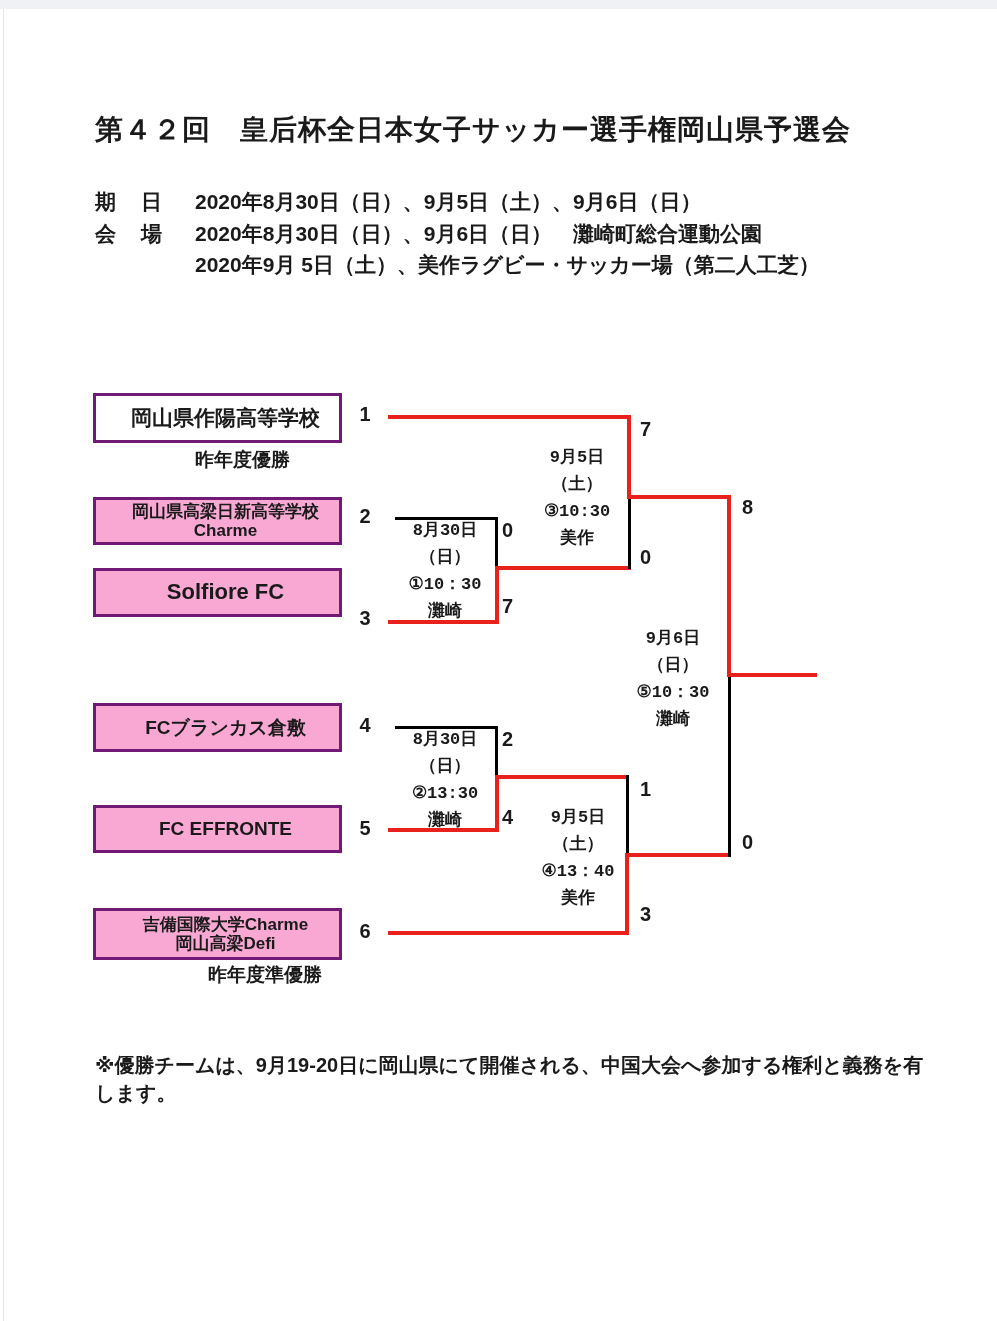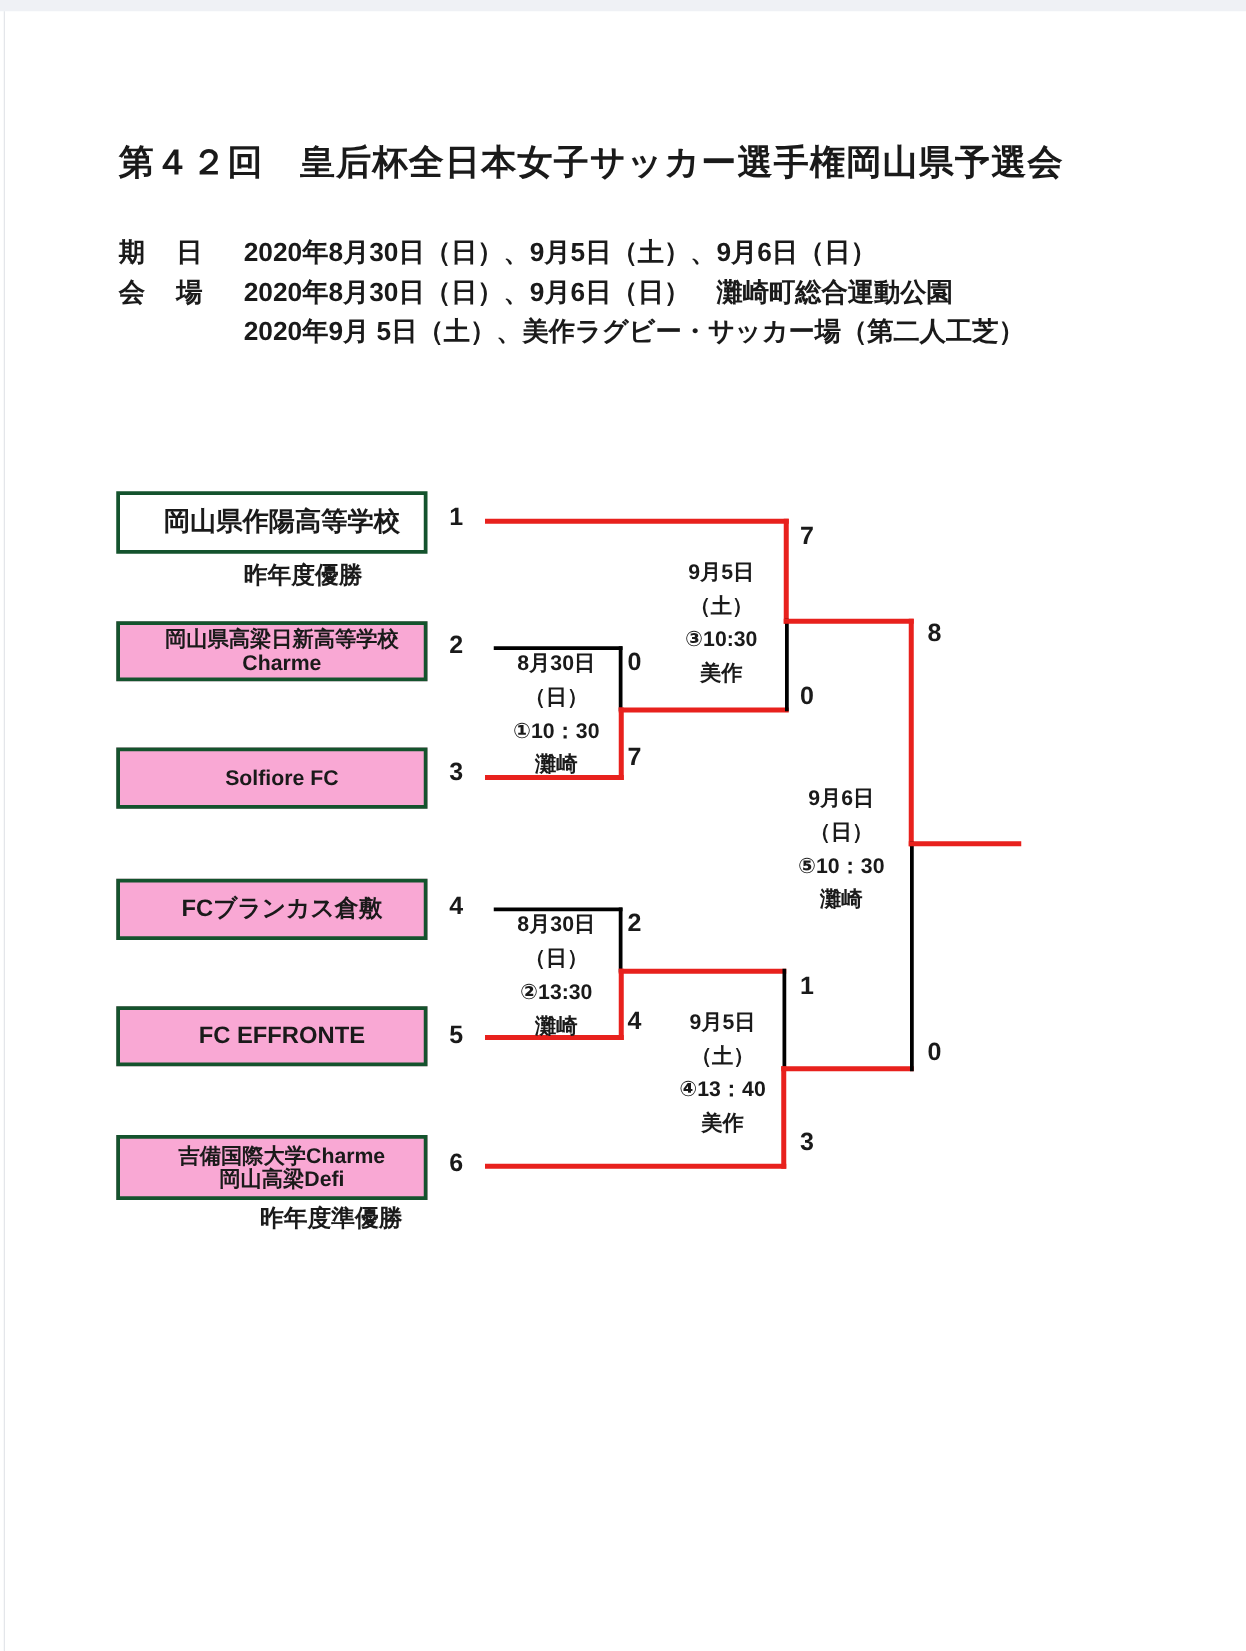--- a/index.html
+++ b/index.html
@@ -9,36 +9,36 @@
   }
   .topbar{position:absolute;left:0;top:0;width:997px;height:9px;background:#eff1f5;}
   .left-edge{position:absolute;left:3px;top:9px;width:1px;height:1312px;background:#e4e6ea;}
 
   .title{position:absolute;left:95px;top:111px;font-size:28px;font-weight:bold;letter-spacing:1px;white-space:nowrap;}
 
   .info-label{position:absolute;left:95px;font-size:21px;font-weight:600;letter-spacing:2px;white-space:nowrap;}
   .info-value{position:absolute;left:195px;font-size:21px;font-weight:600;white-space:nowrap;}
 
   .team-box{
-    position:absolute;left:93px;width:249px;box-sizing:border-box;border:3px solid #14532d;
+    position:absolute;left:93px;width:249px;box-sizing:border-box;border:3px solid #701a75;
     display:flex;flex-direction:column;align-items:center;justify-content:center;
     text-align:center;font-weight:600;line-height:1.12;padding-left:16px;
   }
   .gray{background:#f9a8d4;}
   .white{background:#ffffff;}
 
   .seed{position:absolute;width:18px;font-size:20px;font-weight:600;text-align:center;}
   .annot{position:absolute;font-size:19px;font-weight:600;white-space:nowrap;}
 
   .hline{position:absolute;height:3px;background:#000;}
   .vline{position:absolute;width:3px;background:#000;}
   .hline.red{height:4px;background:#e8211d;}
   .vline.red{width:4px;background:#e8211d;}
 
-  .mlabel{position:absolute;width:104px;text-align:center;font-size:17px;font-weight:600;line-height:27px;white-space:nowrap;}
+  .mlabel{position:absolute;width:104px;text-align:center;font-size:17px;font-weight:600;line-height:27px;white-space:nowrap;font-family:Liberation Mono, monospace;}
   .score{position:absolute;width:24px;font-size:20px;font-weight:600;}
 
   .champion{
     position:absolute;left:820px;top:649px;width:120px;text-align:center;
     font-size:21px;font-weight:bold;line-height:25px;white-space:nowrap;
   }
   .note{position:absolute;left:95px;top:1051px;font-size:20px;font-weight:600;line-height:28px;}
 </style>
 </head>
 <body>
@@ -53,21 +53,21 @@
   <div class="info-label" style="top:220px;">会　場</div>
   <div class="info-value" style="top:220px;">2020年8月30日（日）、9月6日（日）　灘崎町総合運動公園</div>
   <div class="info-value" style="top:251px;">2020年9月 5日（土）、美作ラグビー・サッカー場（第二人工芝）</div>
 
   <div class="team-box white" style="top:393px;height:50px;font-size:21px;">
     <span>岡山県作陽高等学校</span>
   </div>
   <div class="team-box gray" style="top:497px;height:48px;font-size:17px;">
     <span>岡山県高梁日新高等学校Charme</span>
   </div>
-  <div class="team-box gray" style="top:598px;height:49px;font-size:17px;">
+  <div class="team-box gray" style="top:568px;height:49px;font-size:22px;">
     <span>Solfiore FC</span>
   </div>
   <div class="team-box gray" style="top:805px;height:48px;font-size:19px;">
     <span>FC EFFRONTE</span>
   </div>
   <div class="team-box gray" style="top:703px;height:49px;font-size:19px;">
     <span>FCブランカス倉敷</span>
   </div>
   <div class="team-box gray" style="top:908px;height:52px;font-size:17px;text-align:right;">
     <span>吉備国際大学Charme</span>
@@ -147,13 +147,17 @@
   <div class="score" style="left:502px;top:728px;">2</div>
   <div class="score" style="left:502px;top:806px;">4</div>
   <div class="score" style="left:640px;top:418px;">7</div>
   <div class="score" style="left:640px;top:546px;">0</div>
   <div class="score" style="left:640px;top:778px;">1</div>
   <div class="score" style="left:640px;top:903px;">3</div>
   <div class="score" style="left:742px;top:496px;">8</div>
   <div class="score" style="left:742px;top:831px;">0</div>
 
 
+  <div class="note">
+    <div>※優勝チームは、9月19-20日に岡山県にて開催される、中国大会へ参加する権利と義務を有</div>
+    <div>します。</div>
+  </div>
 </div>
 
 </body></html>

